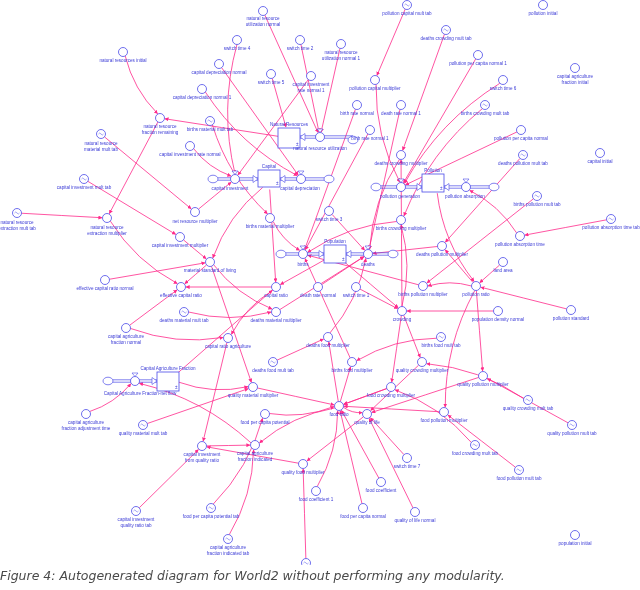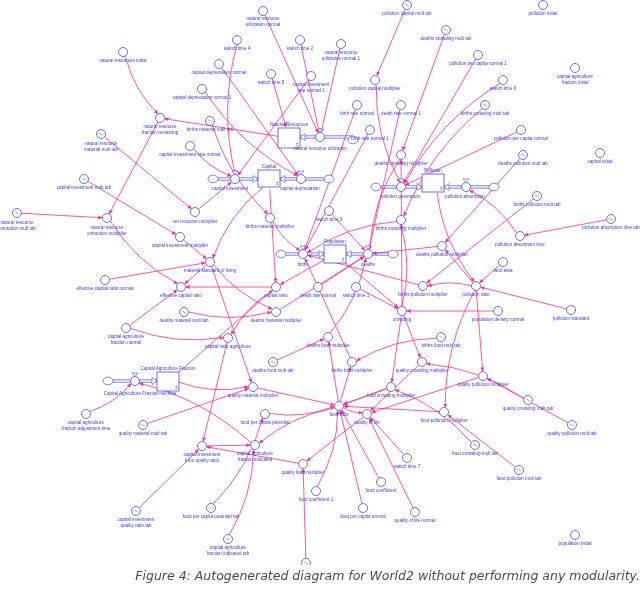--- a/index.html
+++ b/index.html
@@ -1,19 +1,19 @@
 <!DOCTYPE html>
 <html><head>
 <meta charset="utf-8">
 <style>
   html,body{margin:0;padding:0;background:#ffffff;}
   body{width:640px;height:590px;position:relative;overflow:hidden;font-family:"Liberation Sans",sans-serif;}
   #diagram{position:absolute;left:0;top:0;width:640px;height:565px;}
   #diagram text{font-family:"Liberation Sans",sans-serif;font-size:4.6px;fill:#3b3bd6;}
-  .caption{position:absolute;left:0;top:568px;width:640px;text-align:right;font-family:"DejaVu Sans",sans-serif;font-style:italic;font-size:12.5px;color:#4a4a4a;}
+  .caption{position:absolute;left:0;top:568px;width:640px;text-align:left;font-family:"DejaVu Sans",sans-serif;font-style:italic;font-size:12.5px;color:#4a4a4a;}
 </style>
 </head>
 <body>
 
 <svg id="diagram" viewBox="0 0 640 565" xmlns="http://www.w3.org/2000/svg">
   <defs>
     <marker id="arr" viewBox="0 0 10 10" refX="9" refY="5" markerWidth="5" markerHeight="5" orient="auto">
       <path d="M0,0 L10,5 L0,10 z" fill="#ff2a8a"></path>
     </marker>
   </defs>

